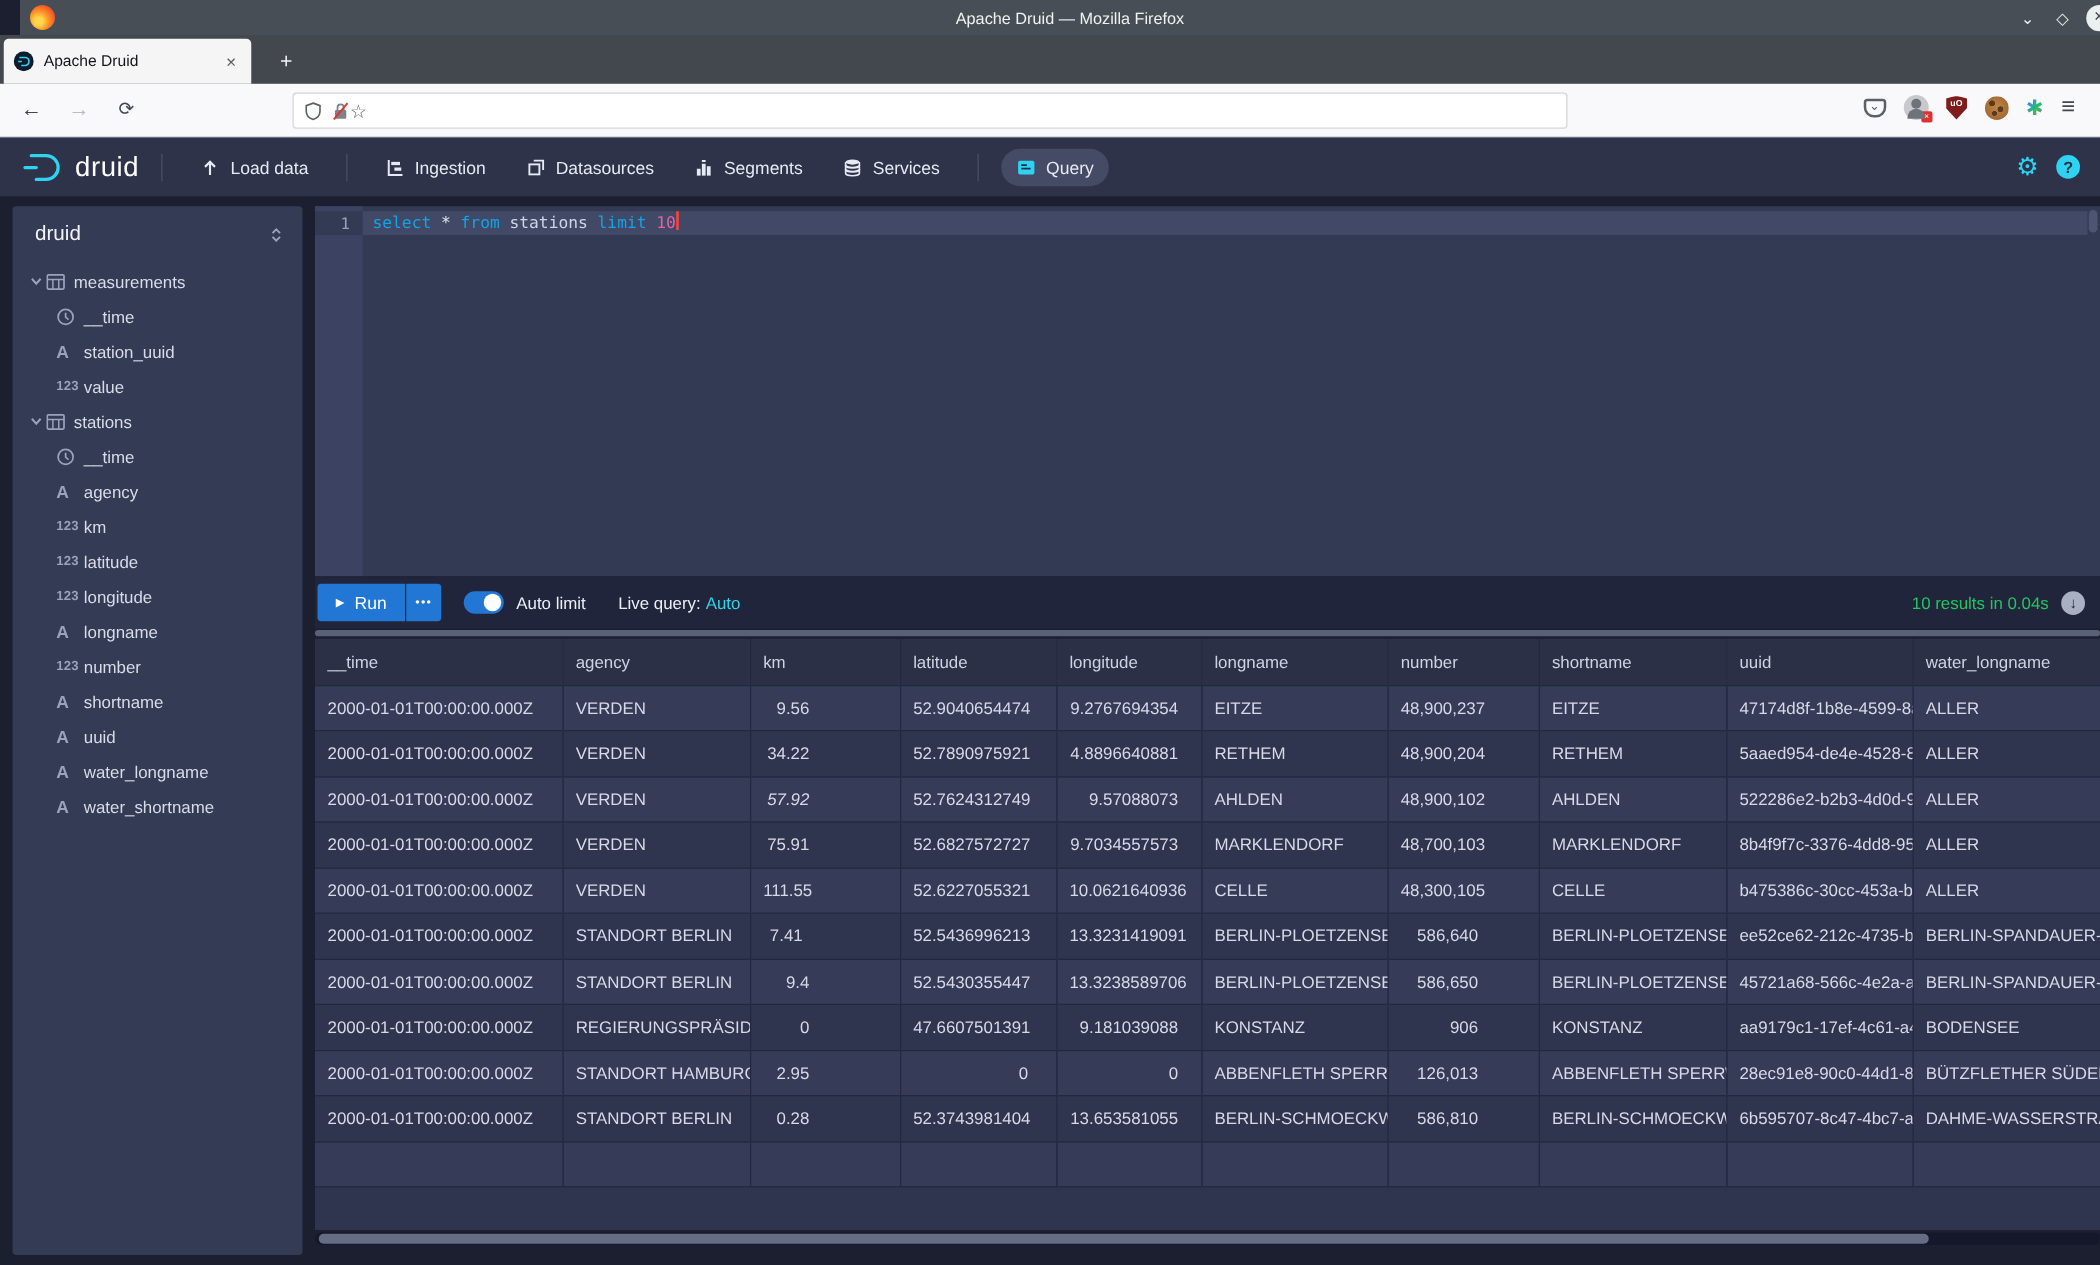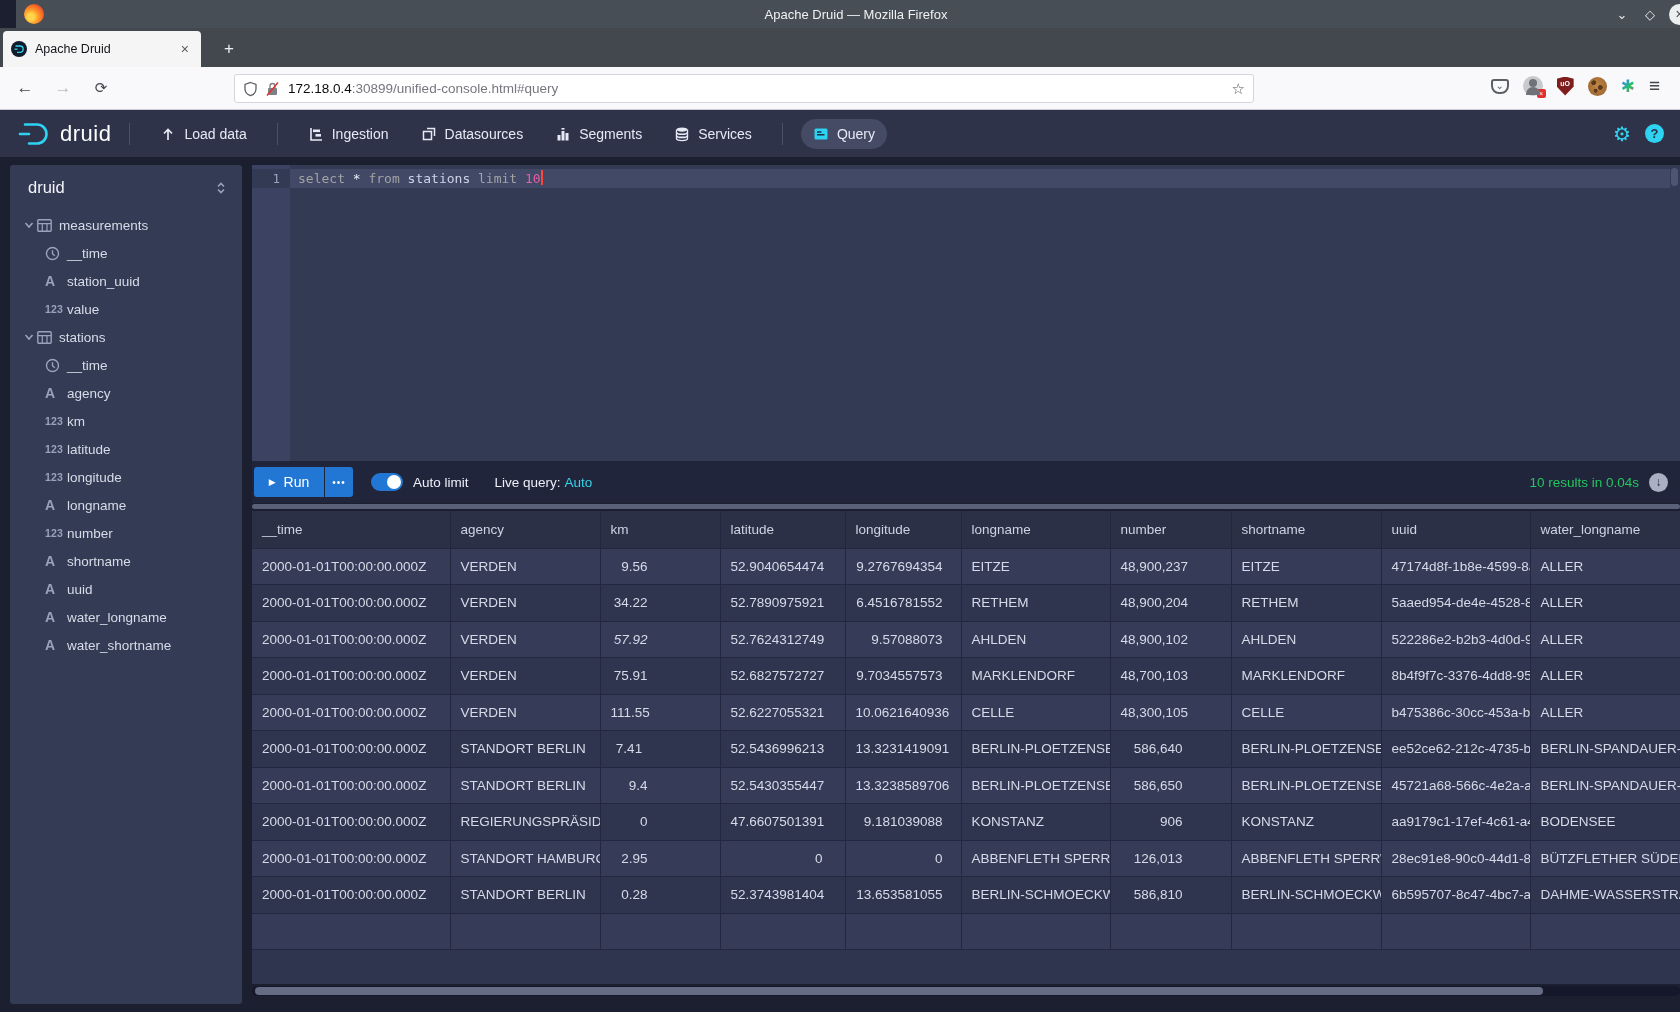--- a/index.html
+++ b/index.html
@@ -74,21 +74,21 @@
   .ic-a { color:#9aa2bc; font-size:14px; font-weight:bold; width:22px; }
   .ic-123 { color:#9aa2bc; font-size:10.5px; font-weight:bold; width:22px; letter-spacing:0.2px; }
 
   
   .editor { position:absolute; left:252px; top:165px; width:1428px; height:296px; background:#333a54; }
   .gutter { position:absolute; left:0; top:0; width:38px; height:100%; background:#3c4362; }
   .gutter-num { position:absolute; top:4px; left:0; width:38px; height:19px; text-align:right; padding-right:10px;
                 color:#9aa2bf; font-family:"DejaVu Sans Mono", monospace; font-size:12.5px; line-height:19px; background:#333a54; }
   .active-line { position:absolute; left:38px; right:10px; top:4px; height:19px; background:#414967; }
   .code-line { position:absolute; left:46px; top:4px; height:19px; line-height:19px; font-family:"DejaVu Sans Mono", monospace; font-size:13px; white-space:pre; }
-  .tok-kw { color:#a3a3a3; }
+  .tok-kw { color:#0ea5e9; }
   .tok-pl { color:#cdd4e6; }
   .tok-op { color:#e8ecf6; }
   .tok-id { color:#cdd4e6; }
   .tok-num { color:#e560a4; }
   .cursor { display:inline-block; width:2px; height:15px; background:#ff4438; vertical-align:-2px; }
   .ed-scroll { position:absolute; right:2px; top:3px; width:7px; height:18px; background:#4d5573; border-radius:4px; }
 
   
   .runbar { position:absolute; left:252px; top:461px; width:1428px; height:42px; background:#20253b; display:flex; align-items:center; }
   .run-btn { margin-left:2px; width:70px; height:30px; background:#2277d4; color:#fff; border:none; border-radius:3px 0 0 3px;
@@ -157,23 +157,20 @@
     <div class="nav-ic" style="left:88px; font-size:15px;">⟳</div>
     <div class="urlbar">
       <svg width="15" height="16">
         <path d="M7.5 1.5l5.5 2v4.5c0 3.2-2.3 5.6-5.5 6.6C4.3 13.6 2 11.2 2 8V3.5z" stroke="#5c6066" stroke-width="1.3" fill="none"></path>
       </svg>
       <svg width="15" height="16" style="margin-left:7px;">
         <rect x="3" y="7" width="9" height="7" rx="1" fill="#7d8187"></rect>
         <path d="M5 7V5a2.5 2.5 0 0 1 5 0v2" stroke="#7d8187" stroke-width="1.4" fill="none"></path>
         <line x1="2" y1="14.5" x2="13" y2="1.5" stroke="#e03131" stroke-width="1.5"></line>
       </svg>
-      <div class="url-text">
-        <span class="url-host">172.18.0.4</span><span class="url-rest">:30899/unified-console.html#query</span>
-      </div>
       <span class="url-star">☆</span>
     </div>
     <div class="ext-row" style="right:20px;">
       <div class="pocket">⌄</div>
       <div class="account">
         <div class="acc-badge">×</div>
       </div>
       <div class="ublock">uO</div>
       <div class="cookie"></div>
       <div class="ext-star">✱</div>
@@ -442,21 +439,21 @@
             <td class="num" style="padding-right: 48px;">48,900,237</td>
             <td>EITZE</td>
             <td>47174d8f-1b8e-4599-8a</td>
             <td>ALLER</td>
           </tr>
           <tr class="even">
             <td>2000-01-01T00:00:00.000Z</td>
             <td>VERDEN</td>
             <td class="num" style="padding-right: 72px;">34.22</td>
             <td class="num" style="padding-right: 22px;">52.7890975921</td>
-            <td class="num" style="padding-right: 18px;">6.4516781552</td>
+            <td class="num" style="padding-right: 18px;">4.8896640881</td>
             <td>RETHEM</td>
             <td class="num" style="padding-right: 48px;">48,900,204</td>
             <td>RETHEM</td>
             <td>5aaed954-de4e-4528-8f</td>
             <td>ALLER</td>
           </tr>
           <tr class="odd">
             <td>2000-01-01T00:00:00.000Z</td>
             <td>VERDEN</td>
             <td class="num" style="padding-right: 72px; font-style: italic;">57.92</td>

